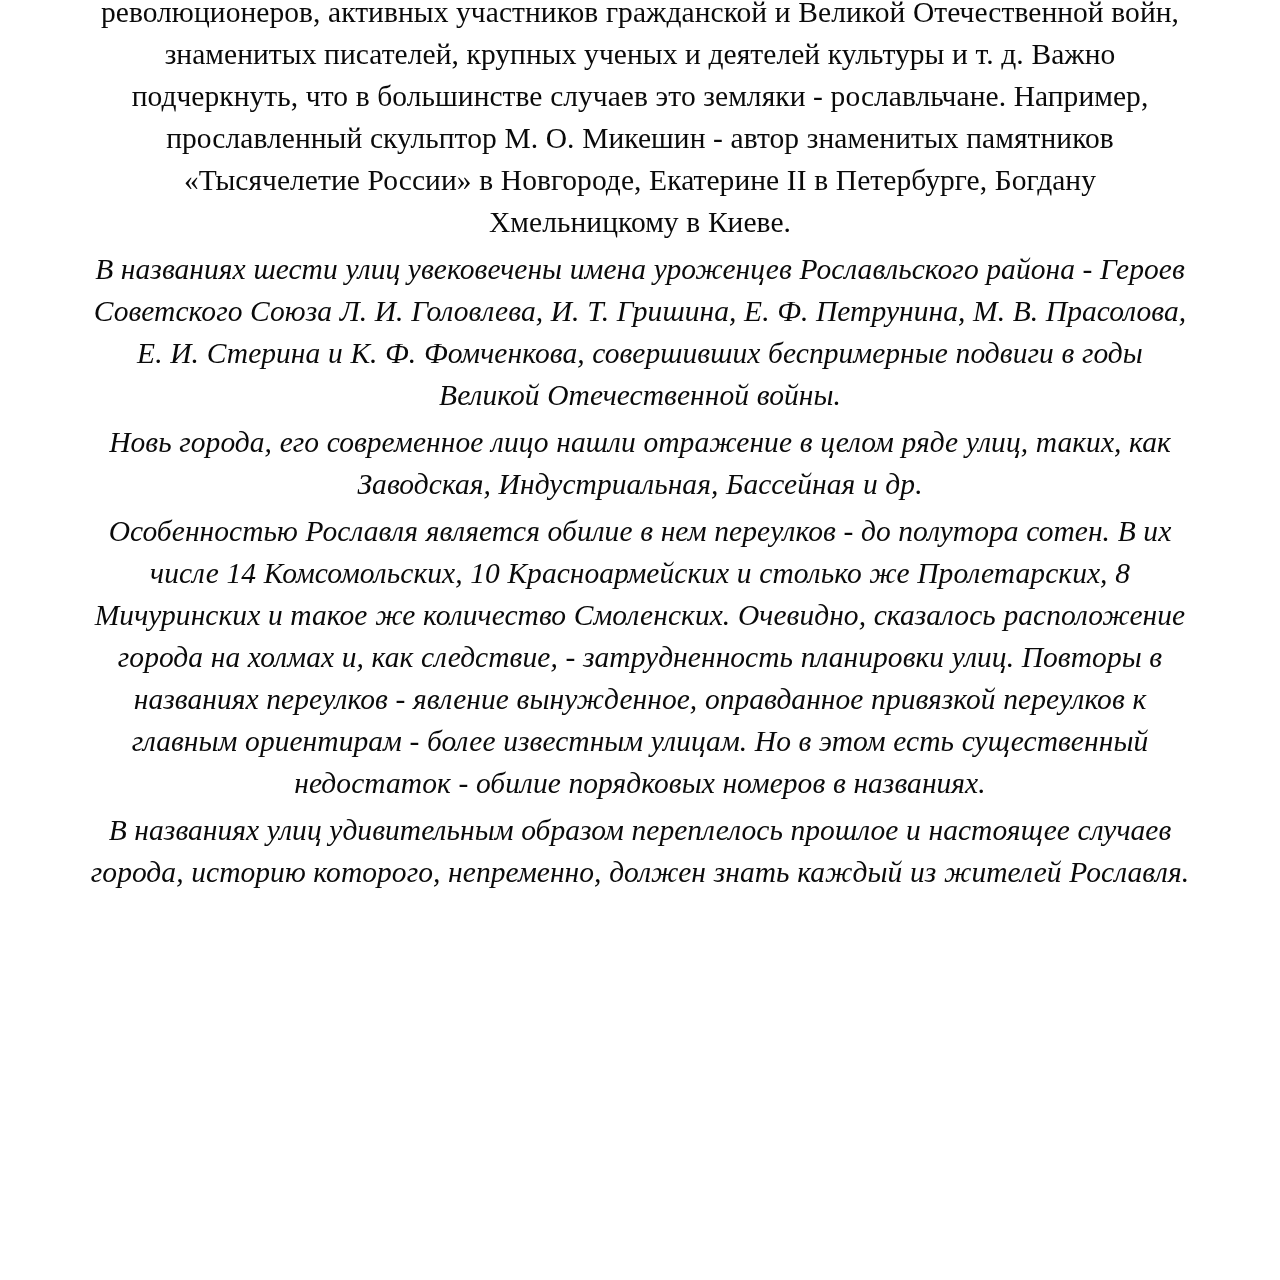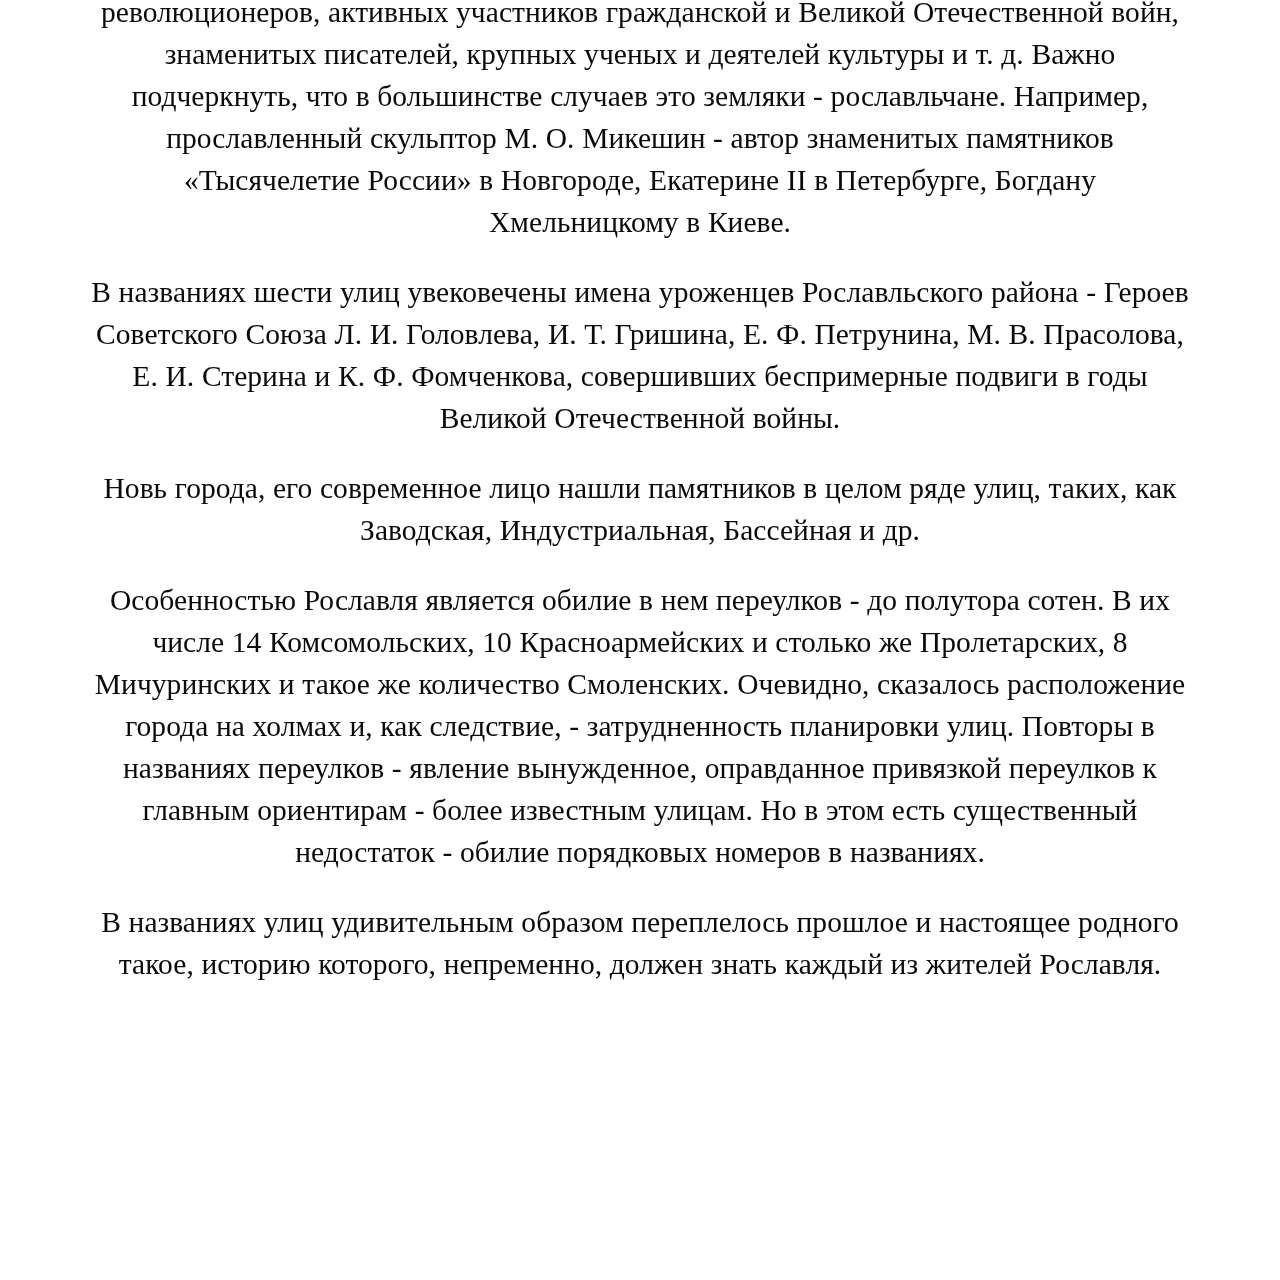--- a/index.html
+++ b/index.html
@@ -33,38 +33,39 @@
     margin: 0;
     font-size: 29.5px;
     line-height: 42px;
     text-align: center;
     text-indent: 0;
     letter-spacing: 0.05px;
     word-spacing: 0.2px;
     color: #0a0a0a;
   }
   .para + .para {
-    margin-top: 28px;
+    margin-top: 5px;
+    font-style: italic;
   }
   
   .para-continued {
     margin-top: 0;
   }
 </style>
 </head>
 <body>
 
 <div class="page">
   <div class="text-column">
 
     <p class="para para-continued">революционеров, активных участников гражданской и Великой Отечественной войн, знаменитых писателей, крупных ученых и деятелей культуры и т. д. Важно подчеркнуть, что в большинстве случаев это земляки - рославльчане. Например, прославленный скульптор М. О. Микешин - автор знаменитых памятников «Тысячелетие России» в Новгороде, Екатерине II в Петербурге, Богдану Хмельницкому в Киеве.</p>
 
     <p class="para">В названиях шести улиц увековечены имена уроженцев Рославльского района - Героев Советского Союза Л. И. Головлева, И. Т. Гришина, Е. Ф. Петрунина, М. В. Прасолова, Е. И. Стерина и К. Ф. Фомченкова, совершивших беспримерные подвиги в годы Великой Отечественной войны.</p>
 
-    <p class="para">Новь города, его современное лицо нашли памятников в целом ряде улиц, таких, как Заводская, Индустриальная, Бассейная и др.</p>
+    <p class="para">Новь города, его современное лицо нашли отражение в целом ряде улиц, таких, как Заводская, Индустриальная, Бассейная и др.</p>
 
     <p class="para">Особенностью Рославля является обилие в нем переулков - до полутора сотен. В их числе 14 Комсомольских, 10 Красноармейских и столько же Пролетарских, 8 Мичуринских и такое же количество Смоленских. Очевидно, сказалось расположение города на холмах и, как следствие, - затрудненность планировки улиц. Повторы в названиях переулков - явление вынужденное, оправданное привязкой переулков к главным ориентирам - более известным улицам. Но в этом есть существенный недостаток - обилие порядковых номеров в названиях.</p>
 
 
-    <p class="para">В названиях улиц удивительным образом переплелось прошлое и настоящее родного такое, историю которого, непременно, должен знать каждый из жителей Рославля.</p>
+    <p class="para">В названиях улиц удивительным образом переплелось прошлое и настоящее случаев города, историю которого, непременно, должен знать каждый из жителей Рославля.</p>
 
   </div>
 </div>
 
 </body></html>

